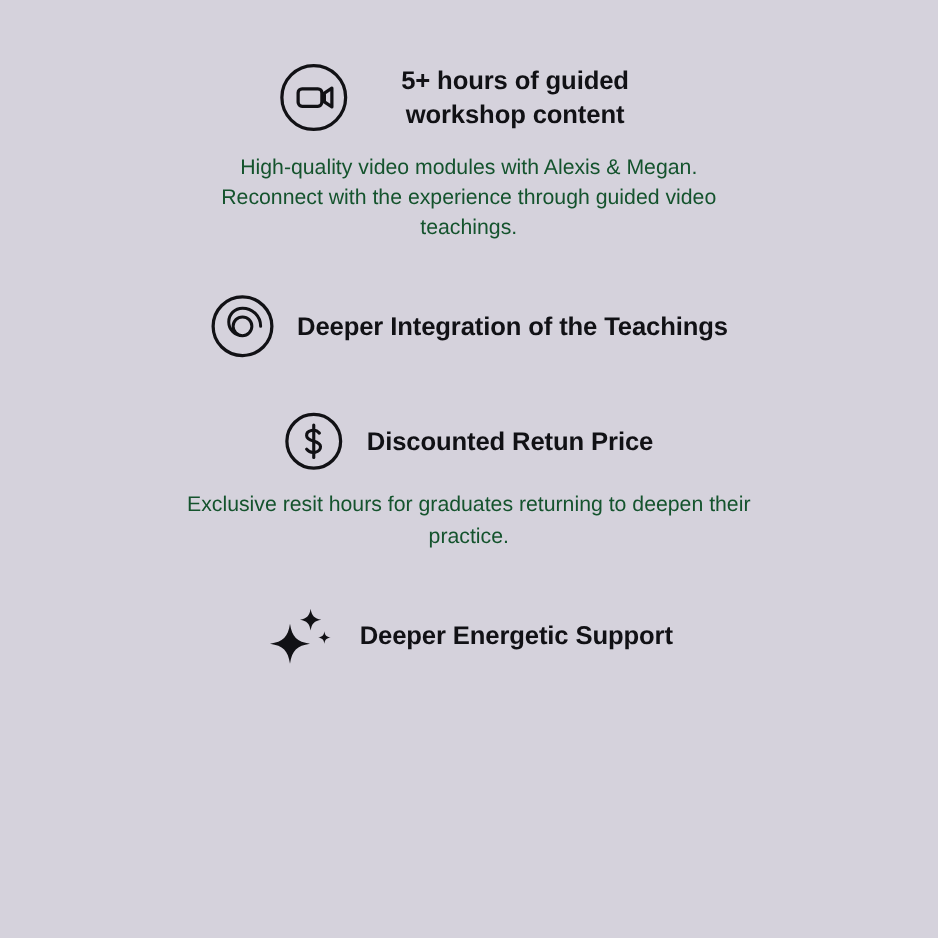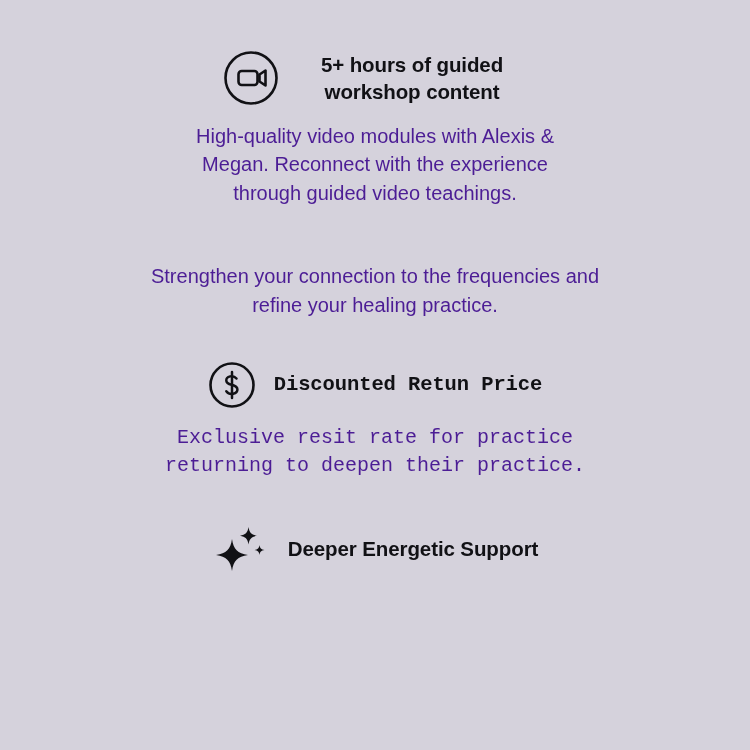--- a/index.html
+++ b/index.html
@@ -46,35 +46,35 @@
     font-weight: bold;
     line-height: 1.32;
     letter-spacing: -0.1px;
     text-align: center;
     color: #111115;
   }
   .feature-title.two-line {
     max-width: 230px;
   }
   .feature-desc {
-    font-size: 20px;
+    font-size: 17px;
     line-height: 1.42;
     text-align: center;
-    color: #4c1d95;
+    color: #14532d;
     font-weight: 400;
   }
 
   
   #feature-0 { margin-top: 6px; }
   #feature-0 .feature-desc { margin-top: 16px; max-width: 400px; }
 
   #feature-1 { margin-top: 41px; }
   #feature-1 .feature-desc { margin-top: 14px; max-width: 490px; }
 
-  #feature-2 { margin-top: 42px; font-family: Liberation Mono, monospace; }
+  #feature-2 { margin-top: 42px; }
   #feature-2 .feature-desc { margin-top: 15px; max-width: 470px; }
 
   #feature-3 { margin-top: 42px; }
   #feature-3 .feature-desc { margin-top: 14px; max-width: 360px; }
 </style>
 </head>
 <body>
 
 <div class="page">
 
@@ -86,35 +86,43 @@
           <rect x="15.5" y="21" width="19" height="14" rx="3.2" fill="none" stroke="#111115" stroke-width="2.6"></rect>
           <path d="M36.5 24.5 L42.5 20.5 L42.5 35.5 L36.5 31.5 Z" fill="none" stroke="#111115" stroke-width="2.6" stroke-linejoin="round"></path>
         </svg>
       </span>
       <div class="feature-title two-line">5+ hours of guided workshop content</div>
     </div>
     <div class="feature-desc">High-quality video modules with Alexis &amp; Megan. Reconnect with the experience through guided video teachings.</div>
   </div>
 
   <div class="feature" id="feature-1">
-    <div class="feature-desc">Strengthen your connection to the frequencies and refine your healing practice.</div>
+    <div class="feature-head">
+      <span class="icon">
+        <svg width="52" height="52" viewBox="0 0 52 52">
+          <circle cx="26" cy="26" r="23.5" fill="none" stroke="#111115" stroke-width="2.6"></circle>
+          <path d="M26 33.5 a7.5 7.5 0 1 1 7.5 -7.5 a7.5 7.5 0 0 1 -7.5 7.5 a11 11 0 0 1 -11 -11 a11 11 0 0 1 11 -11 a14.5 14.5 0 0 1 14.5 14.5" fill="none" stroke="#111115" stroke-width="2.4" stroke-linecap="round"></path>
+        </svg>
+      </span>
+      <div class="feature-title">Deeper Integration of the Teachings</div>
+    </div>
   </div>
 
   <div class="feature" id="feature-2">
     <div class="feature-head">
       <span class="icon">
         <svg width="48" height="48" viewBox="0 0 48 48">
           <circle cx="24" cy="24" r="21.5" fill="none" stroke="#111115" stroke-width="2.6"></circle>
           <path d="M28.5 17.5 c-1.6 -1.9 -4.1 -2.6 -6.4 -2.1 c-2.4 .5 -3.9 2.3 -3.8 4.2 c.1 2.2 2.1 3.3 5.4 4.2 c3.5 1 5.6 2.1 5.7 4.5 c.1 2.1 -1.6 4 -4.2 4.5 c-2.6 .5 -5.3 -.4 -6.9 -2.5" fill="none" stroke="#111115" stroke-width="2.5" stroke-linecap="round"></path>
           <line x1="24" y1="11" x2="24" y2="37" stroke="#111115" stroke-width="2.5" stroke-linecap="round"></line>
         </svg>
       </span>
       <div class="feature-title">Discounted Retun Price</div>
     </div>
-    <div class="feature-desc">Exclusive resit rate for practice returning to deepen their practice.</div>
+    <div class="feature-desc">Exclusive resit hours for graduates returning to deepen their practice.</div>
   </div>
 
   <div class="feature" id="feature-3">
     <div class="feature-head">
       <span class="icon">
         <svg width="58" height="52" viewBox="0 0 58 52">
           <path d="M20 16 C21.6 26.5 25.5 30.4 36 32 C25.5 33.6 21.6 37.5 20 48 C18.4 37.5 14.5 33.6 4 32 C14.5 30.4 18.4 26.5 20 16 Z" fill="#111115"></path>
           <path d="M36.5 4 C37.4 9.7 39.5 11.8 45 12.7 C39.5 13.6 37.4 15.7 36.5 21.4 C35.6 15.7 33.5 13.6 28 12.7 C33.5 11.8 35.6 9.7 36.5 4 Z" fill="#111115"></path>
           <path d="M47.5 22 C48 25.3 49.2 26.5 52.5 27 C49.2 27.5 48 28.7 47.5 32 C47 28.7 45.8 27.5 42.5 27 C45.8 26.5 47 25.3 47.5 22 Z" fill="#111115"></path>
         </svg>

